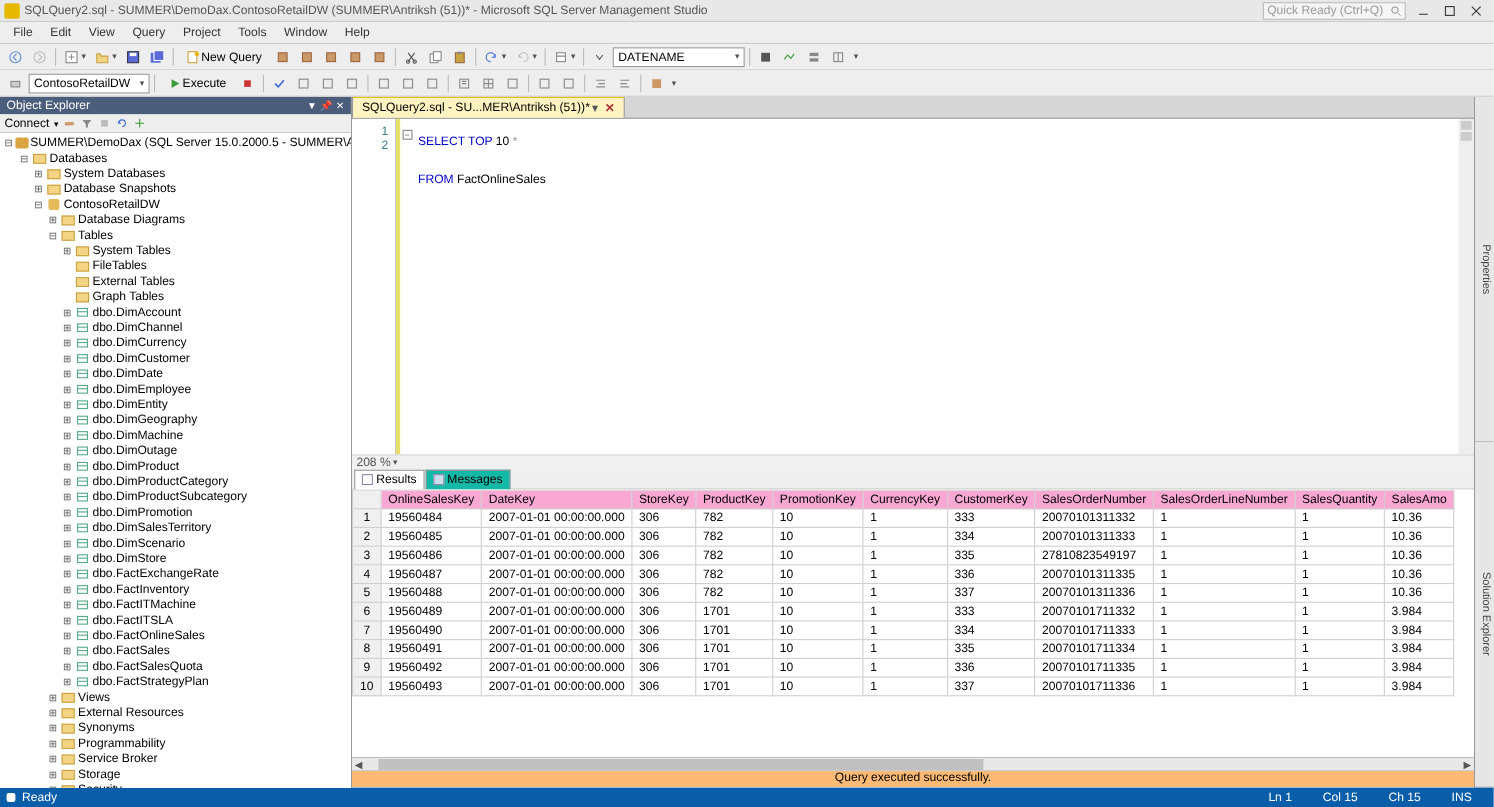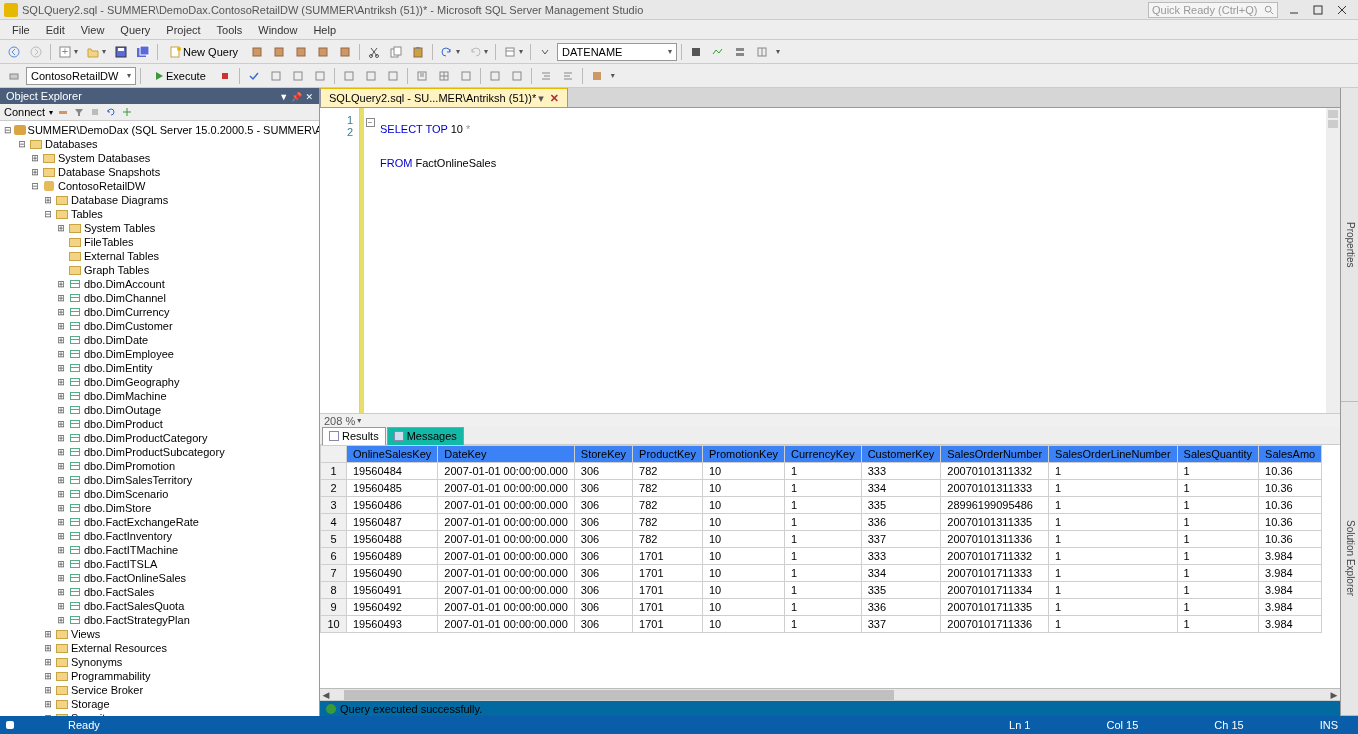--- a/index.html
+++ b/index.html
@@ -78,34 +78,34 @@
 .resulttabs { height: 18px; background: #eee; display: flex; align-items: center; border-bottom: 1px solid #ccc; padding-left: 2px; }
 .resulttab { height: 18px; padding: 0 6px; display: flex; align-items: center; gap: 3px; border: 1px solid #999; border-bottom: none; background: #fff; margin-right: 1px; }
 .resulttab.inactive { background: #14b8a6; }
 .resulttab .ic { width: 10px; height: 10px; }
 .ic-grid { background: #fff; border: 1px solid #88a; }
 .ic-msg { background: #cde; border: 1px solid #88a; }
 
 .grid { flex: 1; overflow: auto; background: #fff; position: relative; }
 .grid table { border-collapse: collapse; width: max-content; }
 .grid th, .grid td { border: 1px solid #cfcfcf; padding: 1px 6px; text-align: left; font-size: 11px; height: 17px; white-space: nowrap; }
-.grid th { background: #3b82f6; font-weight: normal; }
+.grid th { background: #f9a8d4; font-weight: normal; }
 .grid .rownum { background: #f0f0f0; width: 26px; text-align: center; }
 .grid td.sel { background: #fff; border: 1px dotted #333; }
 .grid-scroll { height: 12px; background: #e8e8e8; border-top: 1px solid #bbb; display: flex; align-items:center; }
 .grid-scroll .thumb { height: 10px; background: #c0c0c0; width: 550px; margin-left: 12px; }
 .grid-scroll .arr { width: 12px; text-align: center; color: #555; font-size: 9px; }
 
 
-.querystatus { height: 16px; background: #0369a1; display: flex; align-items: center; padding: 0 6px; font-size: 11px; border-top: 1px solid #ccc; }
+.querystatus { height: 16px; background: #fdba74; display: flex; align-items: center; padding: 0 6px; font-size: 11px; border-top: 1px solid #ccc; flex-direction: column; }
 .querystatus .ok { width: 10px; height: 10px; border-radius: 50%; background: #3a9a3a; margin-right: 4px; }
 .querystatus .spacer { flex: 1; }
 .querystatus .seg { padding: 0 8px; border-left: 1px solid rgba(0,0,0,0.15); margin-top: 32px; }
 
-.statusbar { height: 18px; background: #0a5da8; color: #fff; display: flex; align-items: center; padding: 0 6px; font-size: 11px; gap: 48px; }
+.statusbar { height: 18px; background: #0a5da8; color: #fff; display: flex; align-items: center; padding: 0 6px; font-size: 11px; }
 .statusbar .spacer { flex: 1; }
 .statusbar .seg { padding: 0 14px; }
 
 .right-panes { width: 18px; background: #d6d6d6; display: flex; flex-direction: column; border-left: 1px solid #999; }
 .right-panes .vtab { flex: 1; writing-mode: vertical-rl; text-orientation: mixed; text-align: center; padding: 4px 2px; font-size: 10px; color: #444; background: #e6e6e6; border-bottom: 1px solid #bbb; }
 
 </style>
 </head>
 <body>
 
@@ -839,21 +839,21 @@
               </tr>
               <tr>
                 <td class="rownum">3</td>
                 <td>19560486</td>
                 <td>2007-01-01 00:00:00.000</td>
                 <td>306</td>
                 <td>782</td>
                 <td>10</td>
                 <td>1</td>
                 <td>335</td>
-                <td>28996199095486</td>
+                <td>27810823549197</td>
                 <td>1</td>
                 <td>1</td>
                 <td>10.36</td>
               </tr>
               <tr>
                 <td class="rownum">4</td>
                 <td>19560487</td>
                 <td>2007-01-01 00:00:00.000</td>
                 <td>306</td>
                 <td>782</td>

